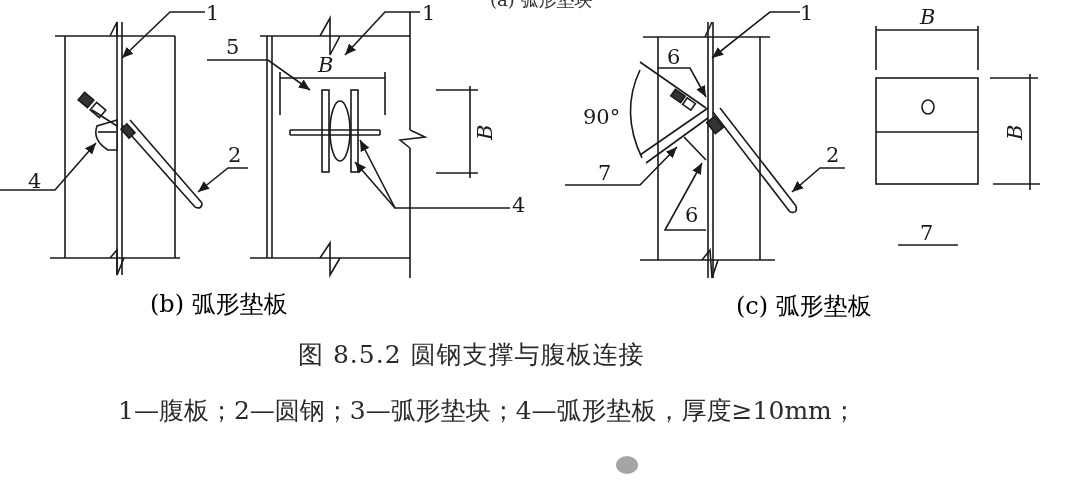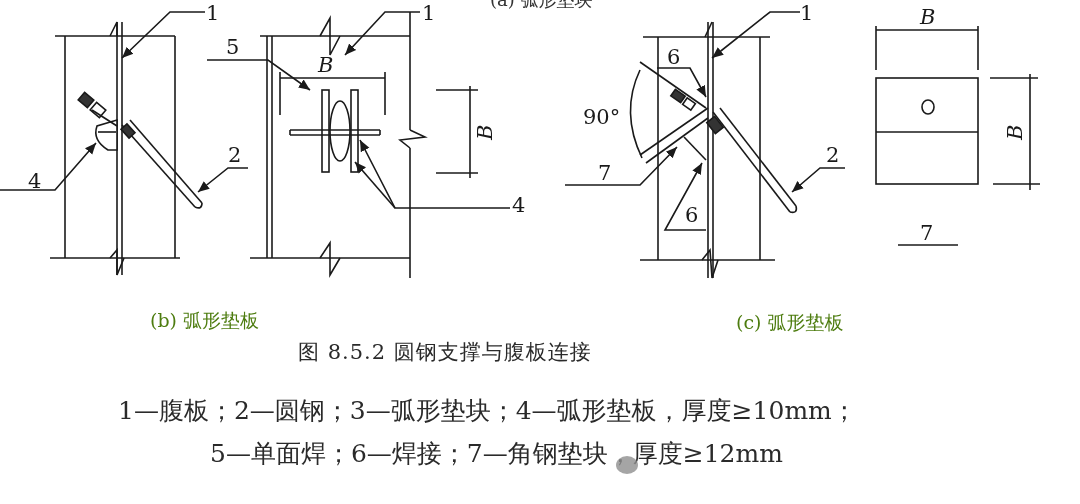--- a/index.html
+++ b/index.html
@@ -2,22 +2,22 @@
 <html><head>
 <meta charset="utf-8">
 <style>
   html, body { margin:0; padding:0; background:#ffffff; }
   body { width:1080px; height:504px; position:relative; overflow:hidden;
          font-family:"DejaVu Serif", serif; color:#1a1a1a; }
   .fig { position:absolute; left:0; top:0; width:1080px; height:504px; }
   svg text { font-family:"DejaVu Serif", serif; fill:#1a1a1a; }
   .lbl { font-size:21px; }
   .ital { font-style:italic; font-size:21px; }
-  .cap { position:absolute; font-size:19px; white-space:nowrap; color:#4d7c0f;margin-top:20px; }
-  .title { position:absolute; font-size:21px; white-space:nowrap; color:#2a2a2a; letter-spacing:1px; }
+  .cap { position:absolute; font-size:24px; white-space:nowrap; color:#000000; }
+  .title { position:absolute; font-size:25px; white-space:nowrap; color:#2a2a2a; letter-spacing:1px; }
   .legend { position:absolute; font-size:25px; white-space:nowrap; color:#2a2a2a; }
   .wm { position:absolute; font-family:"DejaVu Sans", sans-serif; font-size:26px; color:#9a9a9a; white-space:nowrap; opacity:0.9; }
   .wm-icon { position:absolute; width:22px; height:18px; border-radius:50%; background:#8f8f8f; opacity:0.8; }
   .topcut { position:absolute; font-size:18px; color:#333; white-space:nowrap; top:-12px; }
 </style>
 </head>
 <body>
 
 <div class="fig">
 <svg width="1080" height="504" viewBox="0 0 1080 504" xmlns="http://www.w3.org/2000/svg">
@@ -158,16 +158,15 @@
 </svg>
 
 <div class="topcut" style="left:490px;">(a) 弧形垫块</div>
 
 <div class="cap" style="left:150px; top:288px;">(b) 弧形垫板</div>
 <div class="cap" style="left:736px; top:290px;">(c) 弧形垫板</div>
 
 <div class="title" style="left:298px; top:338px;">图 8.5.2   圆钢支撑与腹板连接</div>
 
 <div class="legend" style="left:118px; top:394px;">1—腹板；2—圆钢；3—弧形垫块；4—弧形垫板，厚度≥10mm；</div>
-<div class="legend" style="left:210px; top:437px;">5—单面焊；6—焊接；7—角钢垫块，厚度≥12mm</div>
 
 <div class="wm-icon" style="left:616px; top:456px;"></div>
 </div>
 
 </body></html>

